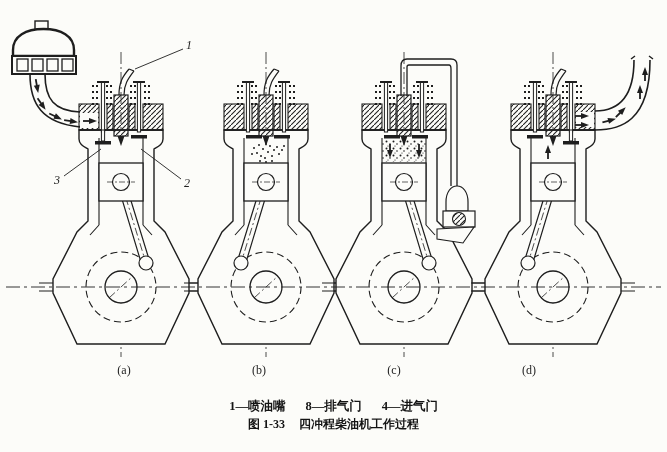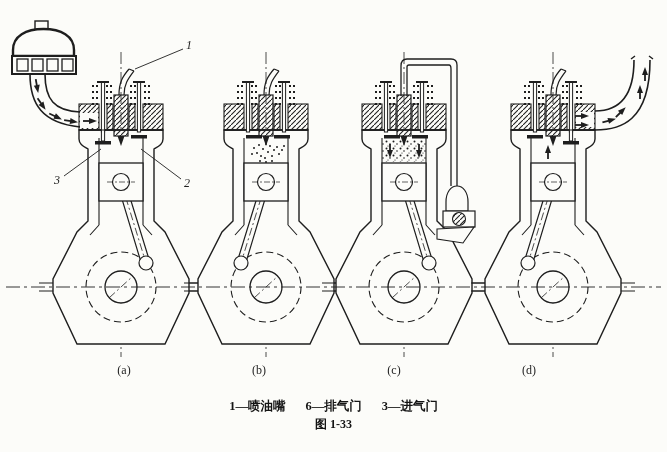--- a/index.html
+++ b/index.html
@@ -262,20 +262,21 @@
   <path d="M6,287 L661,287" stroke="#1e1e1e" stroke-width="0.9" fill="none" stroke-dasharray="14 4 3 4"></path>
 
   <text class="panel-label" x="124" y="374" text-anchor="middle">(a)</text>
   <text class="panel-label" x="259" y="374" text-anchor="middle">(b)</text>
   <text class="panel-label" x="394" y="374" text-anchor="middle">(c)</text>
   <text class="panel-label" x="529" y="374" text-anchor="middle">(d)</text>
 </svg>
 
 <div class="caption legend-line">
   <span>1—喷油嘴</span>
-  <span>6—排气门</span>
-  <span>3—进气门</span>
+  <span>8—排气门</span>
+  <span>4—进气门</span>
 </div>
 <div class="caption title-line">
   <span>图 1-33</span>
+  <span>四冲程柴油机工作过程</span>
 </div>
 
 </div>
 
 </body></html>

